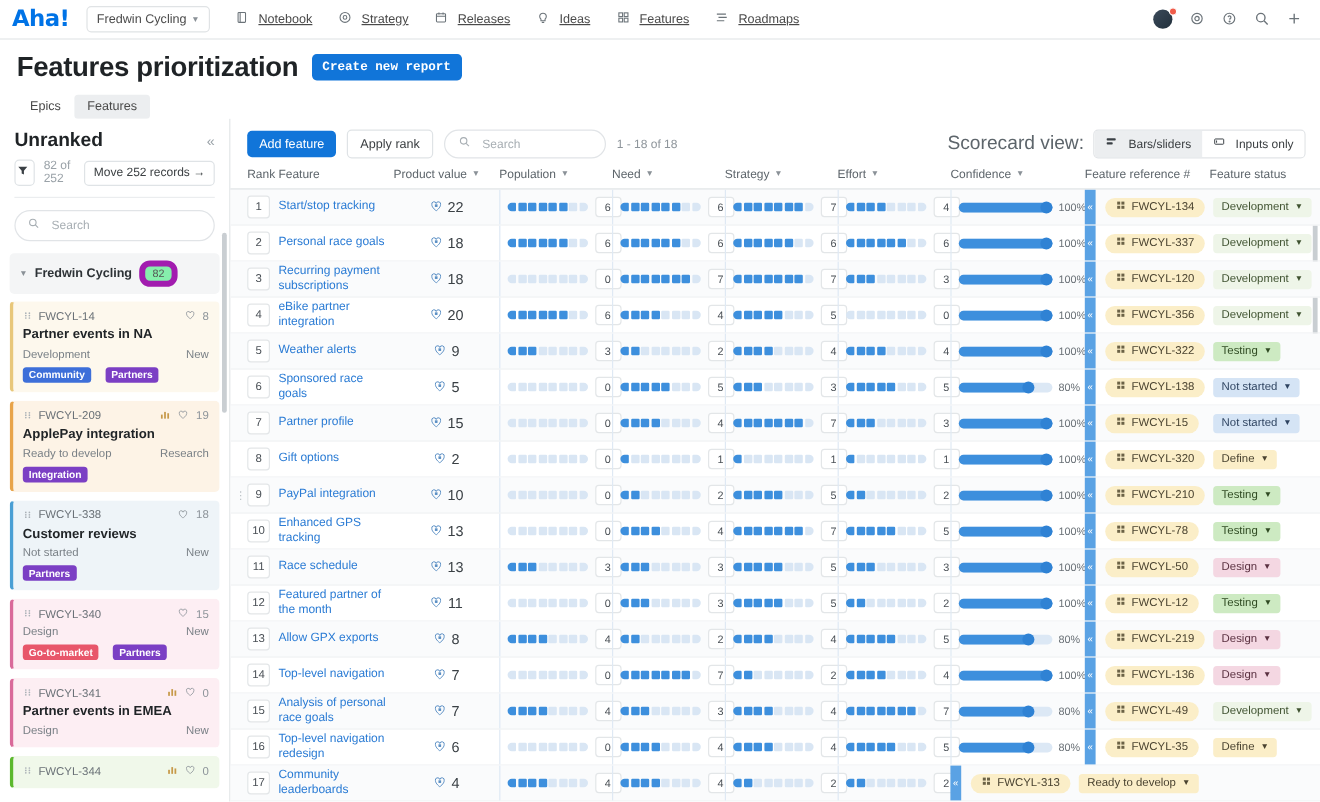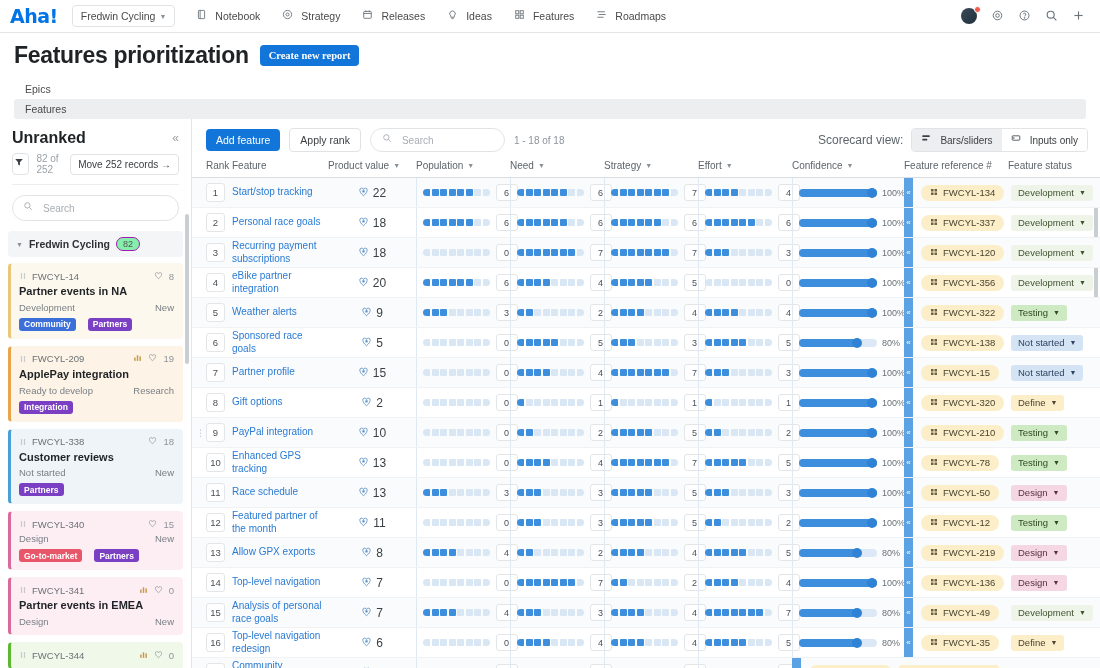--- a/index.html
+++ b/index.html
@@ -19,20 +19,21 @@
           font-family: "DejaVu Sans", sans-serif; margin-right: 14px; }
   .proj-btn {
     display: flex; align-items: center; gap: 4px; padding: 4px 8px;
     border: 1px solid #e0e3e5; border-radius: 4px; font-size: 10.5px;
     color: #4a4a4a; background: #fff; cursor: pointer; margin-right: 10px;
   }
   .navitem {
     display: flex; align-items: center; gap: 5px;
     padding: 5px 11px; font-size: 10.5px; color: #4a4a4a; cursor: pointer;
     border-radius: 4px;
+    text-decoration: underline;
   }
   .nav-right { margin-left: auto; display: flex; align-items: center; gap: 13px; padding-right: 4px;}
   .avatar-wrap { position: relative; width: 17px; height: 17px; }
   .avatar {
     width: 16px; height: 16px; border-radius: 50%;
     background: linear-gradient(135deg,#3a4a5a 0%, #22303c 100%);
     display:block;
   }
   .avatar-dot {
     position: absolute; top: -2px; right: -3px; width: 7px; height: 7px;
@@ -41,34 +42,34 @@
   .ic { width: 14px; height: 14px; display:inline-block; cursor:pointer; color:#6b7379; }
   .ic svg { display:block; }
 
   
   .pagehead { padding: 9px 14px 0 14px; position: relative; }
   .title-row { display: flex; align-items: center; gap: 11px; }
   h1 { font-size: 23px; font-weight: bold; color: #1f2326; letter-spacing: -.3px; }
   .btn-primary {
     background: #1175d9; color: #fff; border: none; border-radius: 4px;
     padding: 5px 9px; font-size: 10.5px; font-weight: bold; cursor: pointer;
-    font-family: Liberation Serif, serif;
+    font-family: Liberation Mono, monospace;
   }
   .head-right { position: absolute; right: 14px; top: 12px; display: flex; align-items: center; gap: 7px; }
   .btn-plain {
     background: #fff; border: 1px solid #dfe3e6; border-radius: 4px;
     padding: 5px 9px; font-size: 10.5px; color: #3c4043; cursor: pointer;
     display:flex; align-items:center; gap:5px;
     font-family: "Liberation Sans", sans-serif;
   }
   .btn-square {
     background:#fff; border:1px solid #dfe3e6; border-radius:4px;
     width:25px; height:24px; display:flex; align-items:center; justify-content:center; cursor:pointer;
   }
-  .tabs-sm { display: flex; margin-top: 10px; gap: 0; flex-direction: column; }
+  .tabs-sm { display: flex; margin-top: 10px; gap: 0; }
   .tab-sm {
     padding: 4px 11px; font-size: 10.5px; color: #4a4a4a; cursor: pointer;
     border-radius: 3px; background: #fff;
   }
   .tab-sm.active { background: #eceef0; }
 
   
   .body { display: flex; height: calc(668px - 33px - 56px); }
   
   .leftpanel {
@@ -95,21 +96,21 @@
     display: flex; align-items: center; gap: 6px; border: 1px solid #e1e4e7;
     border-radius: 14px; padding: 5px 10px; background: #fff;
   }
   .lp-search span { font-size: 10px; color: #a7aeb3; }
   .grp-header {
     display: flex; align-items: center; gap: 6px; margin: 0 8px 6px 8px;
     background: #f4f5f6; border-radius: 4px; padding: 6px 8px; cursor: pointer;
   }
   .grp-header .nm { font-size: 10.5px; font-weight: bold; color: #2d3236; }
   .grp-badge {
-    background: #86efac; border: 1px solid #a21caf; border-radius: 9px;
+    background: #86efac; border: 5px solid #a21caf; border-radius: 9px;
     font-size: 9px; color: #555; padding: 1px 6px;
   }
   .cards { flex: 1; overflow: hidden; padding: 0 8px; }
   .card {
     border-radius: 4px; border: 1px solid transparent; border-left-width: 3px;
     padding: 6px 8px 7px 8px; margin-bottom: 7px; position: relative;
   }
   .card-top { display: flex; align-items: center; gap: 5px; text-align: right; }
   .card-ref { font-size: 9.5px; color: #6a7177; }
   .card-top-right { margin-left: auto; display: flex; align-items: center; gap: 6px; color: #8e959b; font-size: 9.5px; }
@@ -137,21 +138,21 @@
     padding: 5px 10px; font-size: 10.5px; color: #3c4043; cursor: pointer;
     font-family: "Liberation Sans", sans-serif;
   }
   .tbl-search {
     display: flex; align-items: center; gap: 6px; border: 1px solid #e1e4e7;
     border-radius: 13px; padding: 4px 11px; width: 135px;
   }
   .tbl-search span { font-size: 10px; color: #a7aeb3; }
   .range-lbl { font-size: 10px; color: #8e959b; }
   .sc-view { margin-left: auto; display: flex; align-items: center; gap: 8px; }
-  .sc-lbl { font-size: 12px; color: #5d656b; }
+  .sc-lbl { font-size: 16px; color: #5d656b; }
   .seg-group { display: flex; border: 1px solid #e1e4e7; border-radius: 4px; overflow: hidden; }
   .seg-btn {
     display: flex; align-items: center; gap: 5px; padding: 4px 9px;
     font-size: 10px; color: #3c4043; background: #fff; cursor: pointer;
   }
   .seg-btn.active { background: #eceef0; }
 
   .thead {
     display: flex; align-items: flex-end; padding: 0 12px 6px 14px;
     font-size: 10px; color: #5d656b; border-bottom: 1px solid #dbdfe2;

